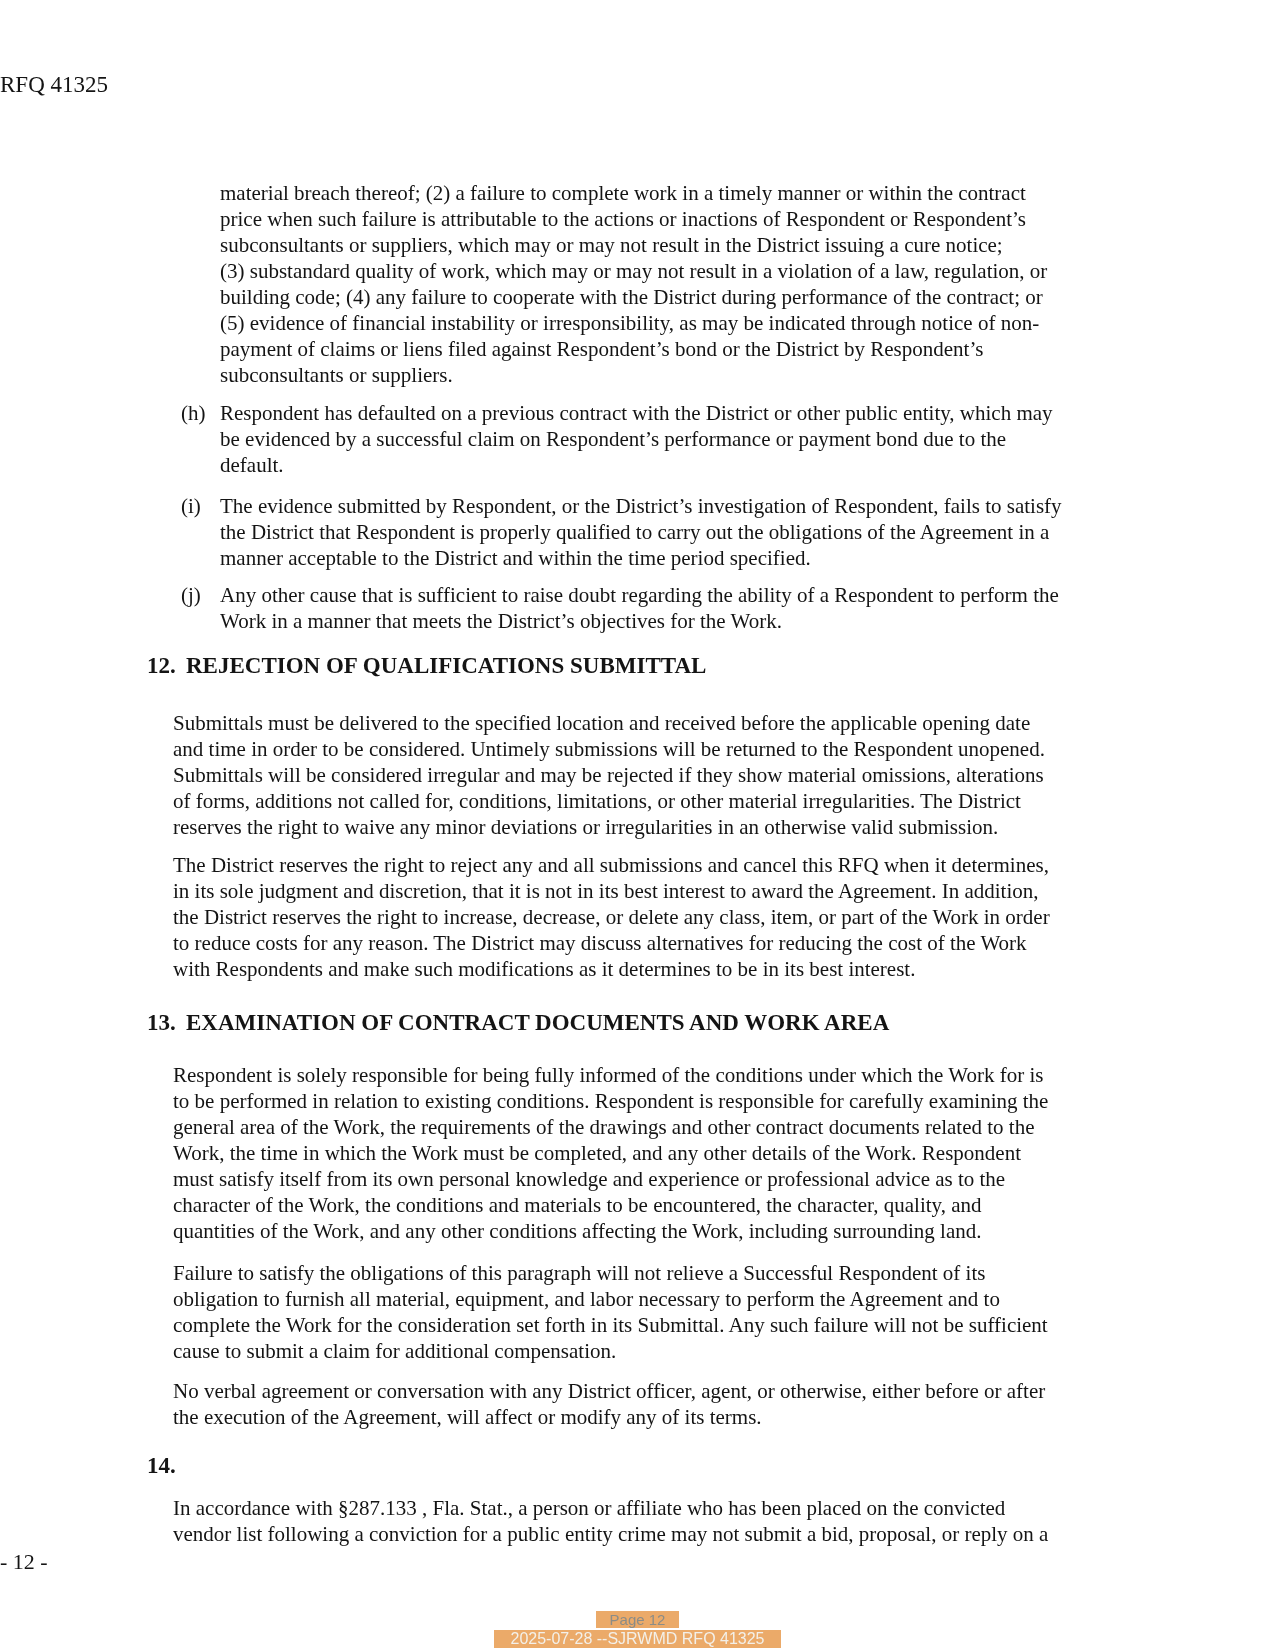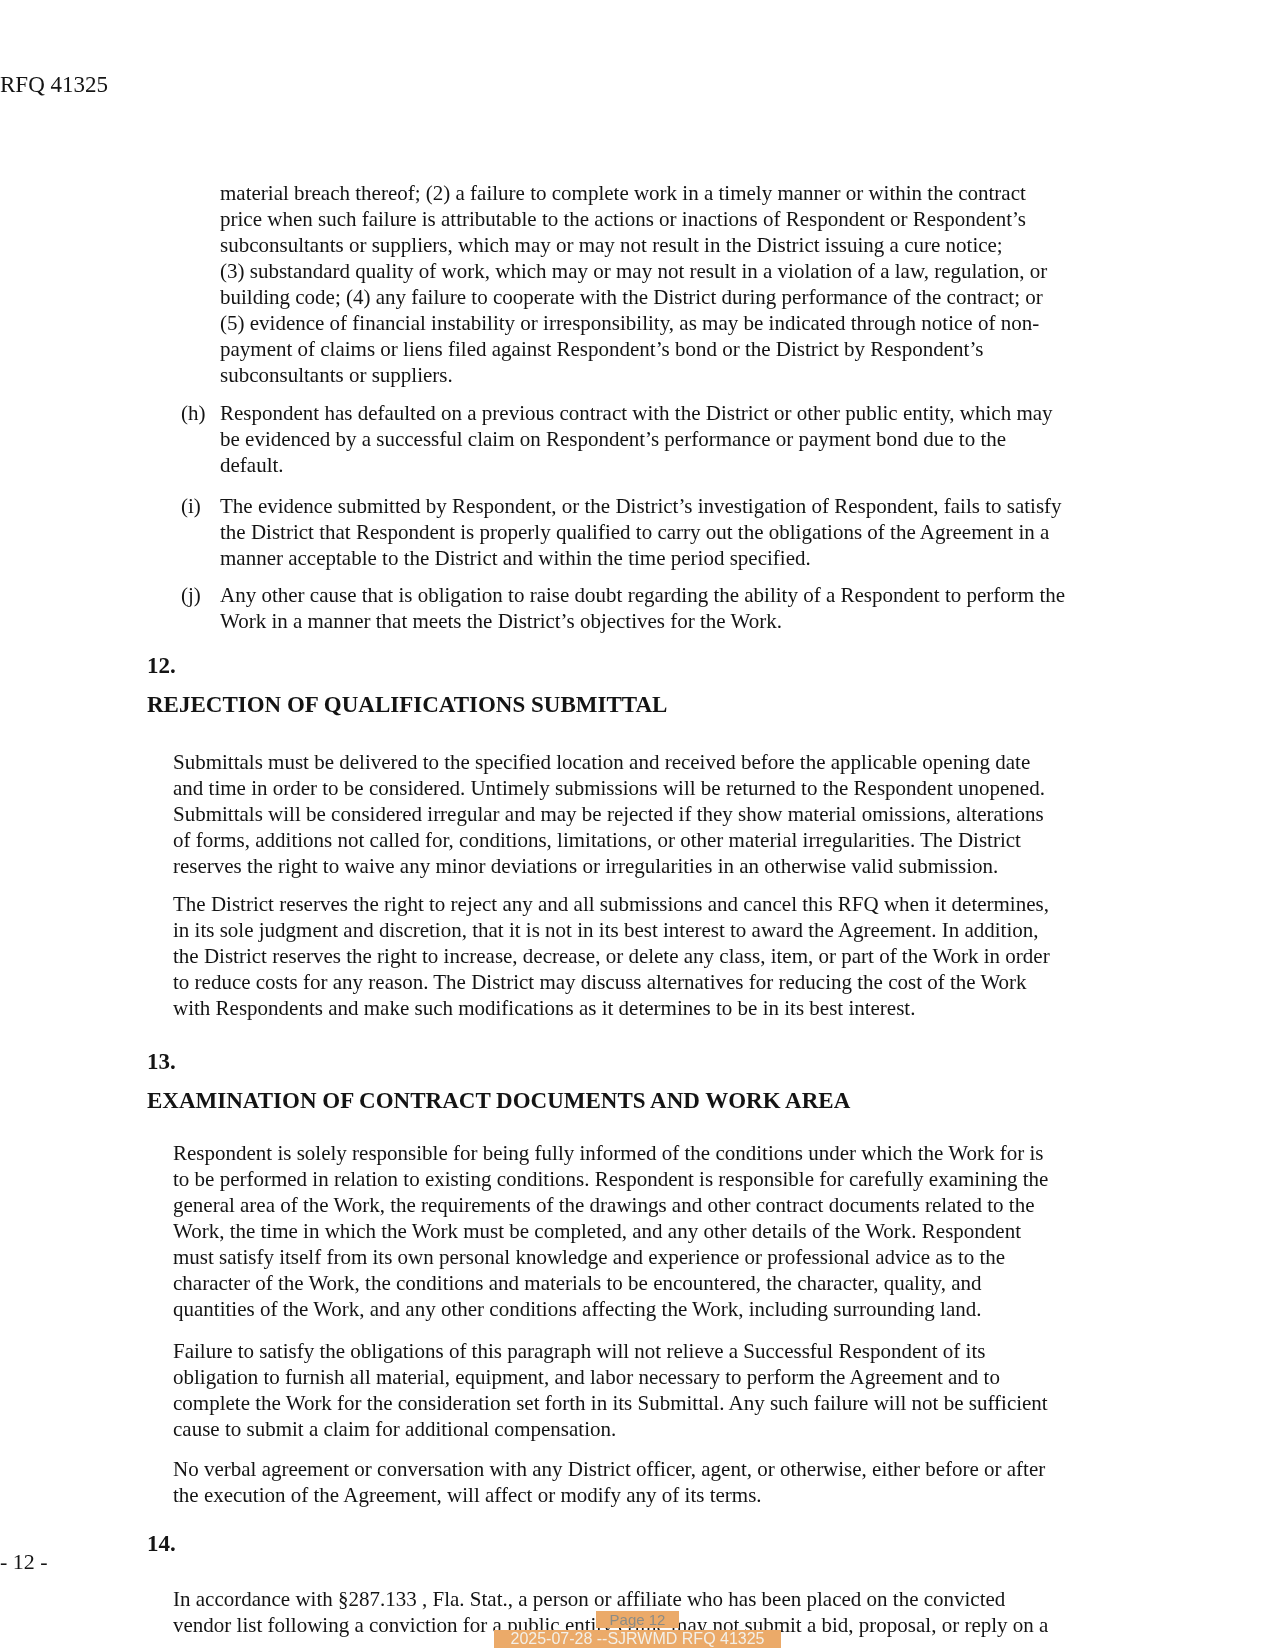--- a/index.html
+++ b/index.html
@@ -16,21 +16,21 @@
     position:absolute;top:72px;left:0;right:127px;
     font-size:23px;line-height:26px;
   }
   .content{position:absolute;top:0;left:0;right:0;padding:140px 90px 0 8px;margin-top:40px;}
   .para{margin:0;white-space:pre-line;font-size:21px;line-height:26px;}
   .cont-para{margin-left:212px;}
   .body-para{margin-left:165px;}
   .list-item{display:flex;margin-left:173px;font-size:21px;line-height:26px;}
   .marker{flex:0 0 39px;}
   .li-text{white-space:pre-line;flex:1 1 auto;}
-  .heading{display:flex;margin-left:139px;font-weight:bold;font-size:23px;line-height:26px;flex-direction:column;}
+  .heading{display:flex;margin-left:139px;font-weight:bold;font-size:23px;line-height:26px;}
   .h-num{flex:0 0 39px;}
   .g11{margin-top:11px}.g12{margin-top:12px}.g14{margin-top:14px}
   .g15{margin-top:15px}.g16{margin-top:16px}.g19{margin-top:19px}
   .g23{margin-top:23px}.g26{margin-top:26px}.g28{margin-top:28px}.g31{margin-top:31px}
   .page-number{
     position:absolute;top:1549px;left:0;width:100%;
     text-align:left;font-size:22px;line-height:26px;
   }
   .stamp{
     position:absolute;top:1611px;left:0;width:100%;
@@ -78,21 +78,21 @@
 
     <div class="list-item g15">
       <span class="marker">(i)</span>
       <span class="li-text">The evidence submitted by Respondent, or the District’s investigation of Respondent, fails to satisfy
 the District that Respondent is properly qualified to carry out the obligations of the Agreement in a
 manner acceptable to the District and within the time period specified.</span>
     </div>
 
     <div class="list-item g11">
       <span class="marker">(j)</span>
-      <span class="li-text">Any other cause that is obligation to raise doubt regarding the ability of a Respondent to perform the
+      <span class="li-text">Any other cause that is sufficient to raise doubt regarding the ability of a Respondent to perform the
 Work in a manner that meets the District’s objectives for the Work.</span>
     </div>
 
     <div class="heading g19">
       <span class="h-num">12.</span>
       <span class="h-title">REJECTION OF QUALIFICATIONS SUBMITTAL</span>
     </div>
     <p class="para body-para g31">Submittals must be delivered to the specified location and received before the applicable opening date
 and time in order to be considered. Untimely submissions will be returned to the Respondent unopened.
 Submittals will be considered irregular and may be rejected if they show material omissions, alterations

